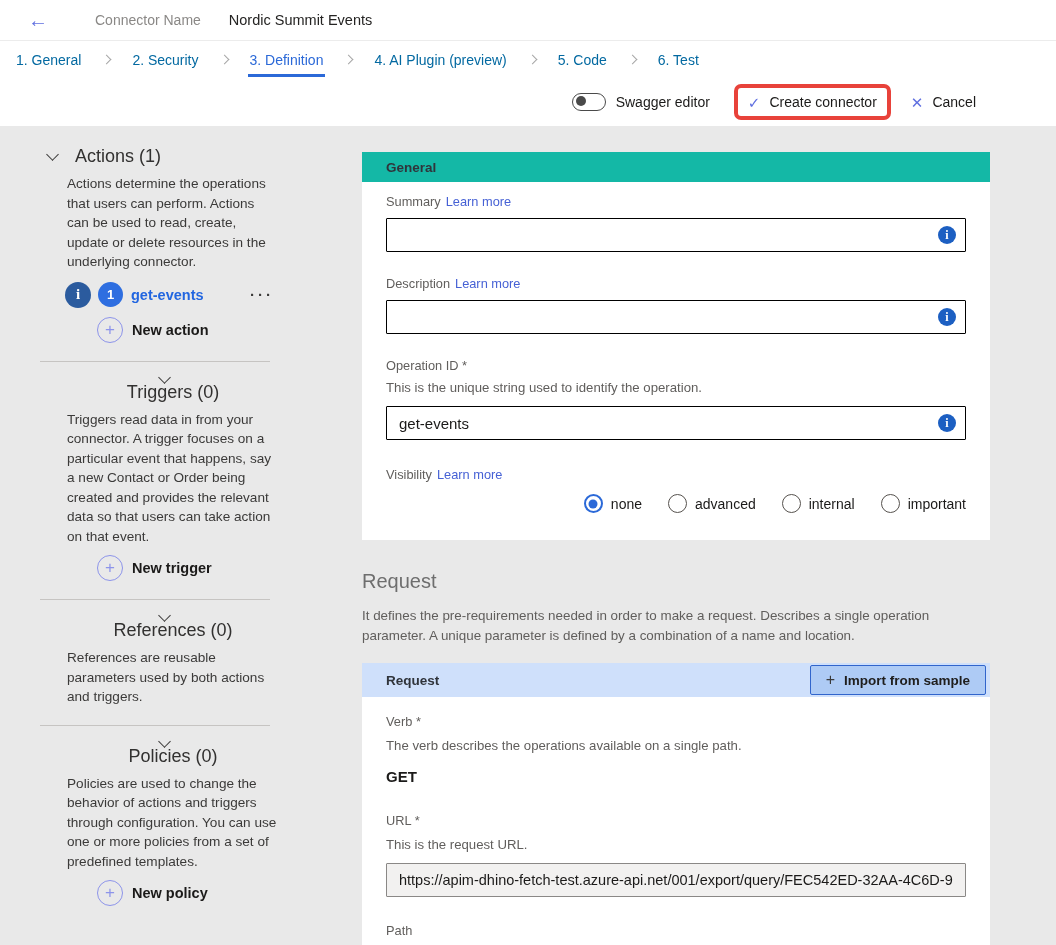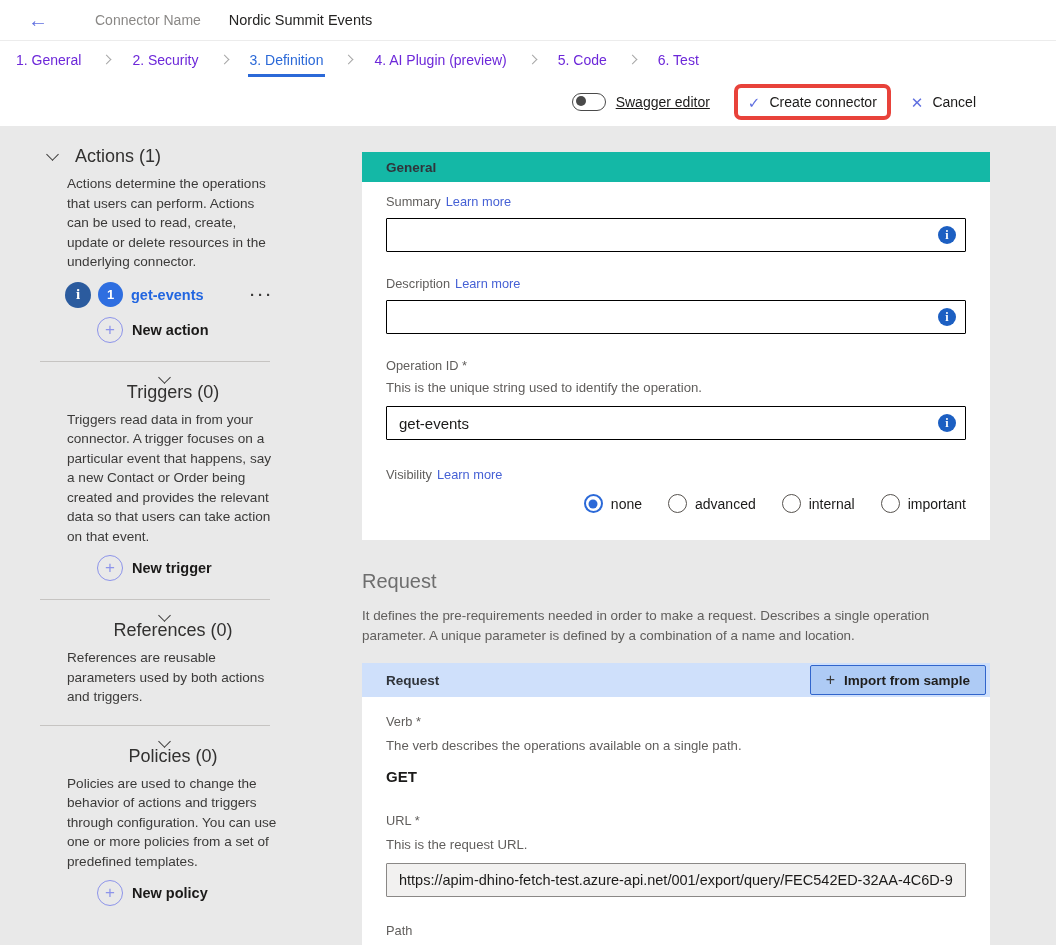--- a/index.html
+++ b/index.html
@@ -13,33 +13,33 @@
   
   .topbar { position:absolute; top:0; left:0; width:1056px; height:41px; background:#fff;
             border-bottom:1px solid #ececec; display:flex; align-items:center; }
   .back-arrow { margin-left:28px; font-size:20px; color:#5f6fe0; cursor:pointer; line-height:1; }
   .conn-label { margin-left:47px; font-size:14px; color:#8a8886; }
   .conn-value { margin-left:28px; font-size:14.5px; color:#252423; }
 
   
   .wizard { position:absolute; top:41px; left:0; width:1056px; height:37px; background:#fff;
             display:flex; align-items:center; padding-left:16px; }
-  .step { position:relative; font-size:14px; color:#6d28d9; cursor:pointer; white-space:nowrap; }
+  .step { position:relative; font-size:14px; color:#0369a1; cursor:pointer; white-space:nowrap; }
   .step.active { color:#2b69d8; }
   .step.active::after { content:""; position:absolute; left:-2px; right:-2px; bottom:-9px; height:3px; background:#2b69d8; }
   .wsep { width:7px; height:7px; border-top:1.5px solid #a6a6a6; border-right:1.5px solid #a6a6a6;
           transform:rotate(45deg); margin:0 22px; flex:none; }
 
   
   .toolbar { position:absolute; top:78px; left:0; width:1056px; height:48px; background:#fff;
              display:flex; align-items:center; justify-content:flex-end; padding-right:80px; }
   .toggle { width:34px; height:18px; border:1.5px solid #4a4a4a; border-radius:10px; position:relative;
             cursor:pointer; flex:none; }
   .toggle .knob { position:absolute; left:3px; top:2.3px; width:10px; height:10px; border-radius:50%; background:#4a4a4a; }
-  .toggle-label { margin-left:10px; font-size:14px; color:#1b1a19;text-decoration:underline; }
+  .toggle-label { margin-left:10px; font-size:14px; color:#1b1a19; }
   .annotation-box { margin-left:24px; border:4px solid #e8423a; border-radius:7px; padding:6px 10px; }
   .tool-btn { display:flex; align-items:center; gap:9px; cursor:pointer; background:none; border:none;
               font-family:inherit; font-size:14px; color:#1b1a19; }
   .glyph-blue { color:#5f6fe0; font-size:15px; line-height:1; }
   .cancel-btn { margin-left:20px; }
 
   
   .content { position:absolute; top:126px; left:0; width:1056px; height:819px; background:#e9e9e9; }
 
   

